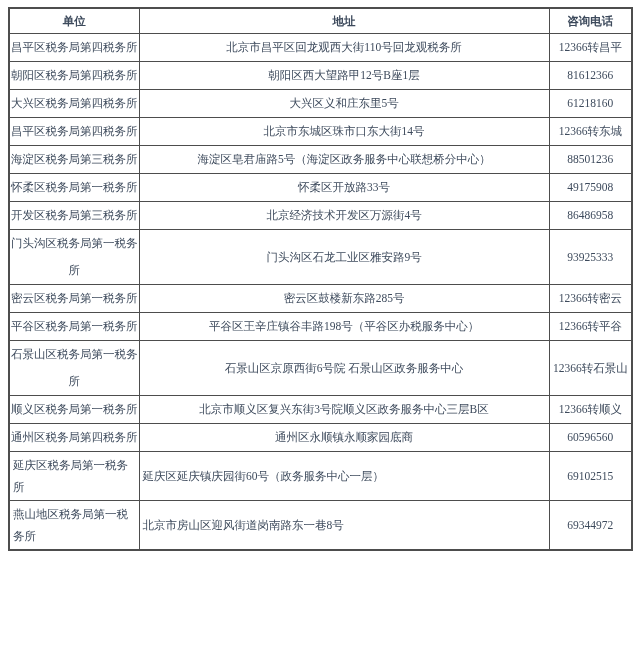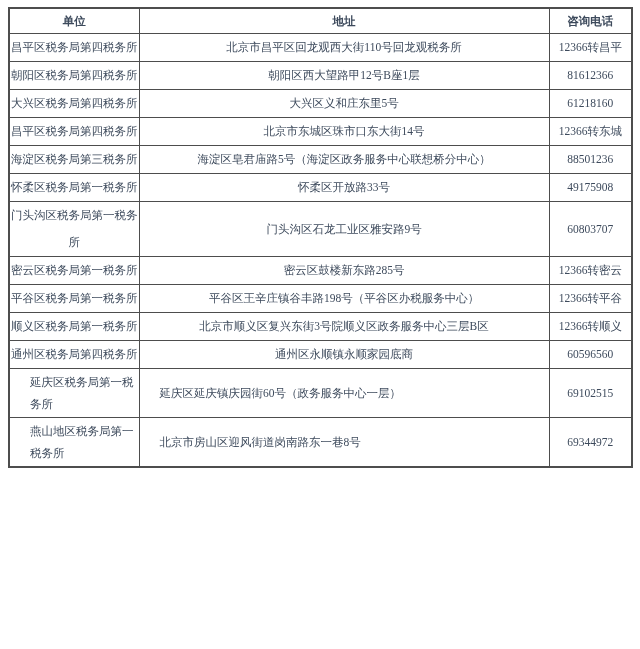--- a/index.html
+++ b/index.html
@@ -55,21 +55,21 @@
   }
   tr.left-row td {
     line-height: 22px;
     padding-top: 2px;
     padding-bottom: 2px;
     text-align: center;
   }
   tr.left-row td.unit-cell,
   tr.left-row td.address-cell {
     text-align: left;
-    padding-left: 20px;
+    padding-left: 3px;
   }
 </style>
 </head>
 <body>
 
 <div>
   <table class="office-table">
     <colgroup>
       <col class="col-unit">
       <col class="col-address">
@@ -107,33 +107,43 @@
           <td class="unit-cell">海淀区税务局第三税务所</td>
           <td class="address-cell">海淀区皂君庙路5号（海淀区政务服务中心联想桥分中心）</td>
           <td class="phone-cell">88501236</td>
         </tr>
         <tr>
           <td class="unit-cell">怀柔区税务局第一税务所</td>
           <td class="address-cell">怀柔区开放路33号</td>
           <td class="phone-cell">49175908</td>
         </tr>
         <tr>
+          <td class="unit-cell">开发区税务局第三税务所</td>
+          <td class="address-cell">北京经济技术开发区万源街4号</td>
+          <td class="phone-cell">86486958</td>
+        </tr>
+        <tr>
           <td class="unit-cell">门头沟区税务局第一税务所</td>
           <td class="address-cell">门头沟区石龙工业区雅安路9号</td>
-          <td class="phone-cell">60803707</td>
+          <td class="phone-cell">93925333</td>
         </tr>
         <tr>
           <td class="unit-cell">密云区税务局第一税务所</td>
           <td class="address-cell">密云区鼓楼新东路285号</td>
           <td class="phone-cell">12366转密云</td>
         </tr>
         <tr>
           <td class="unit-cell">平谷区税务局第一税务所</td>
           <td class="address-cell">平谷区王辛庄镇谷丰路198号（平谷区办税服务中心）</td>
           <td class="phone-cell">12366转平谷</td>
+        </tr>
+        <tr>
+          <td class="unit-cell">石景山区税务局第一税务所</td>
+          <td class="address-cell">石景山区京原西街6号院 石景山区政务服务中心</td>
+          <td class="phone-cell">12366转石景山</td>
         </tr>
         <tr>
           <td class="unit-cell">顺义区税务局第一税务所</td>
           <td class="address-cell">北京市顺义区复兴东街3号院顺义区政务服务中心三层B区</td>
           <td class="phone-cell">12366转顺义</td>
         </tr>
         <tr>
           <td class="unit-cell">通州区税务局第四税务所</td>
           <td class="address-cell">通州区永顺镇永顺家园底商</td>
           <td class="phone-cell">60596560</td>

